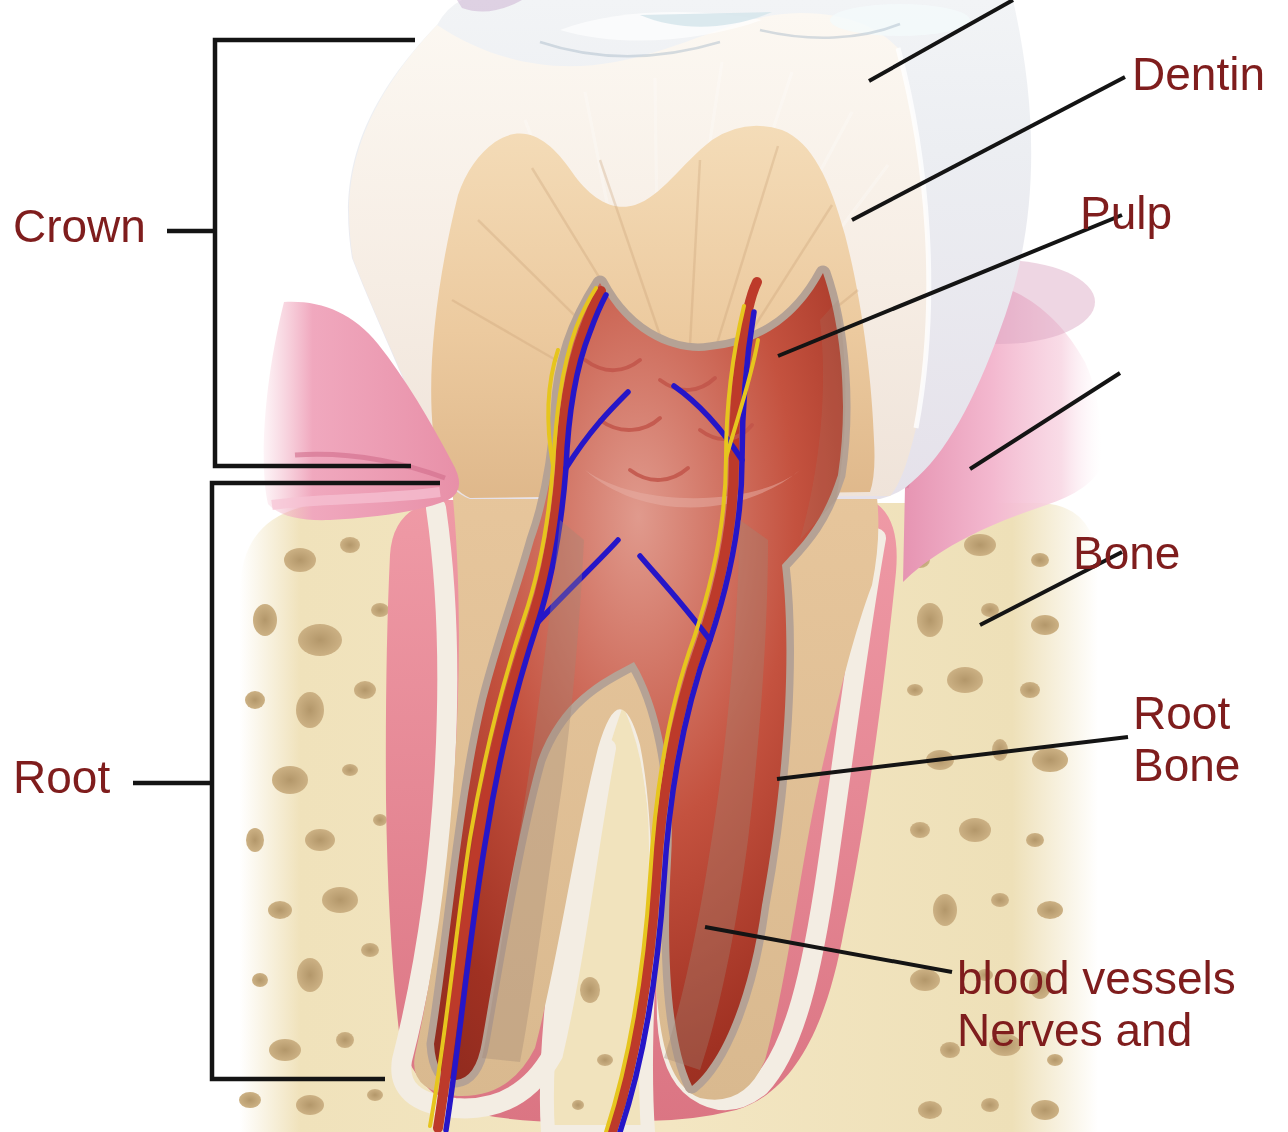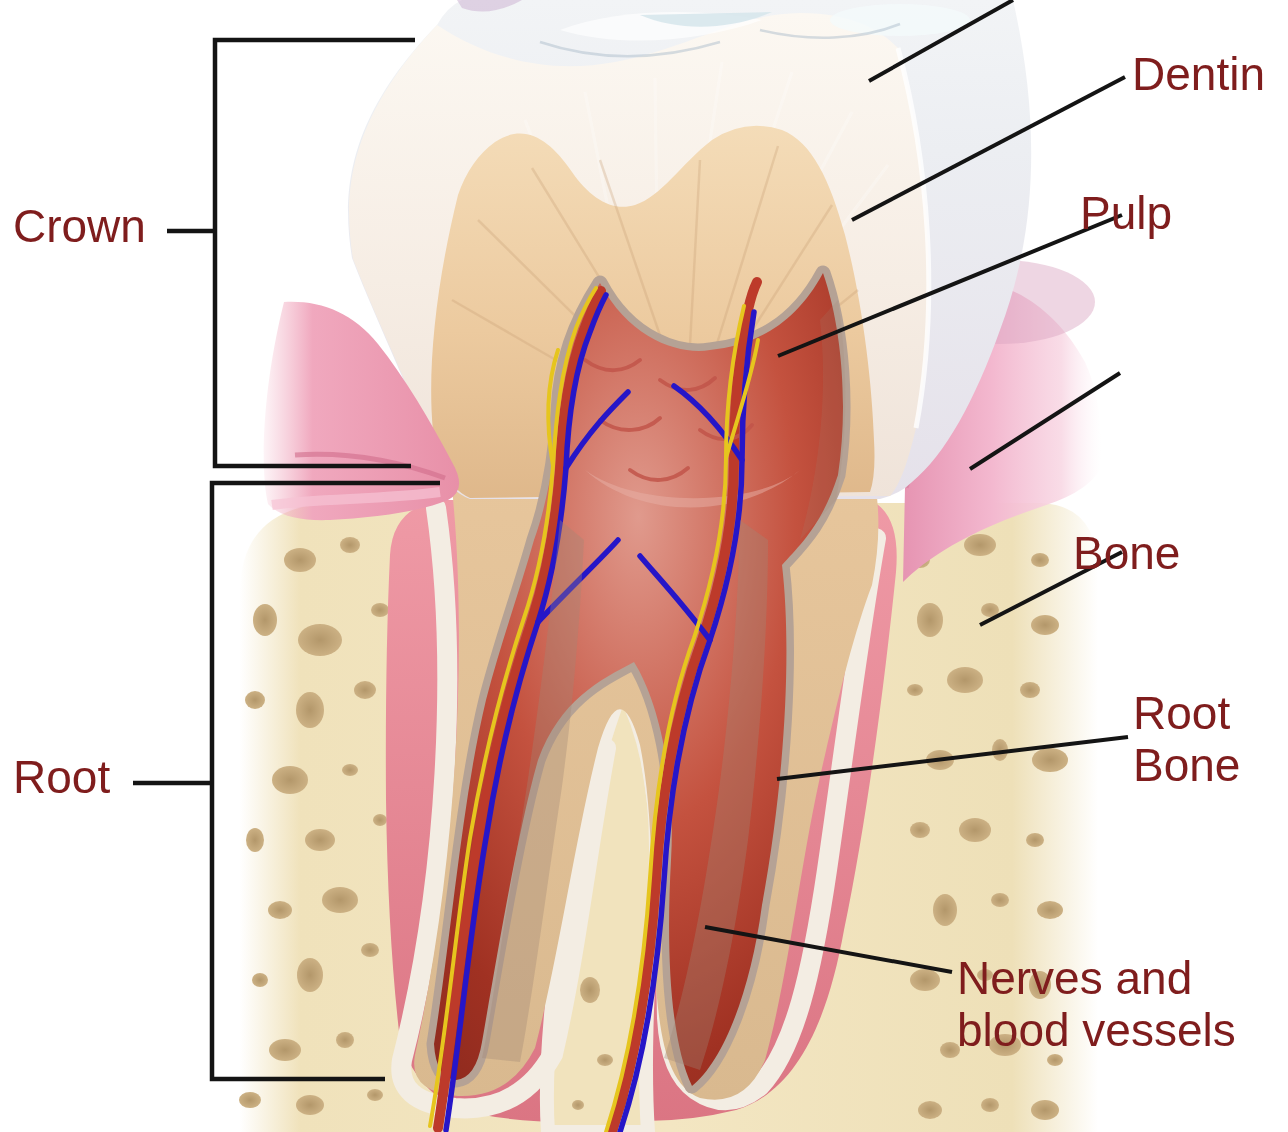--- a/index.html
+++ b/index.html
@@ -293,17 +293,17 @@
 <div class="lbl" style="left:13px;top:201px;">Crown</div>
 <div class="lbl" style="left:13px;top:752px;">Root</div>
 <div class="lbl" style="left:1132px;top:49px;">Dentin</div>
 <div class="lbl" style="left:1080px;top:188px;">Pulp</div>
 <div class="lbl" style="left:1073px;top:528px;">Bone</div>
 <div class="lbl" style="left:1133px;top:688px;">
   <div>Root</div>
   <div>Bone</div>
 </div>
 <div class="lbl" style="left:957px;top:953px;">
+  <div>blood vessels</div>
   <div>Nerves and</div>
-  <div>blood vessels</div>
 </div>
 
 </div>
 
 </body></html>

